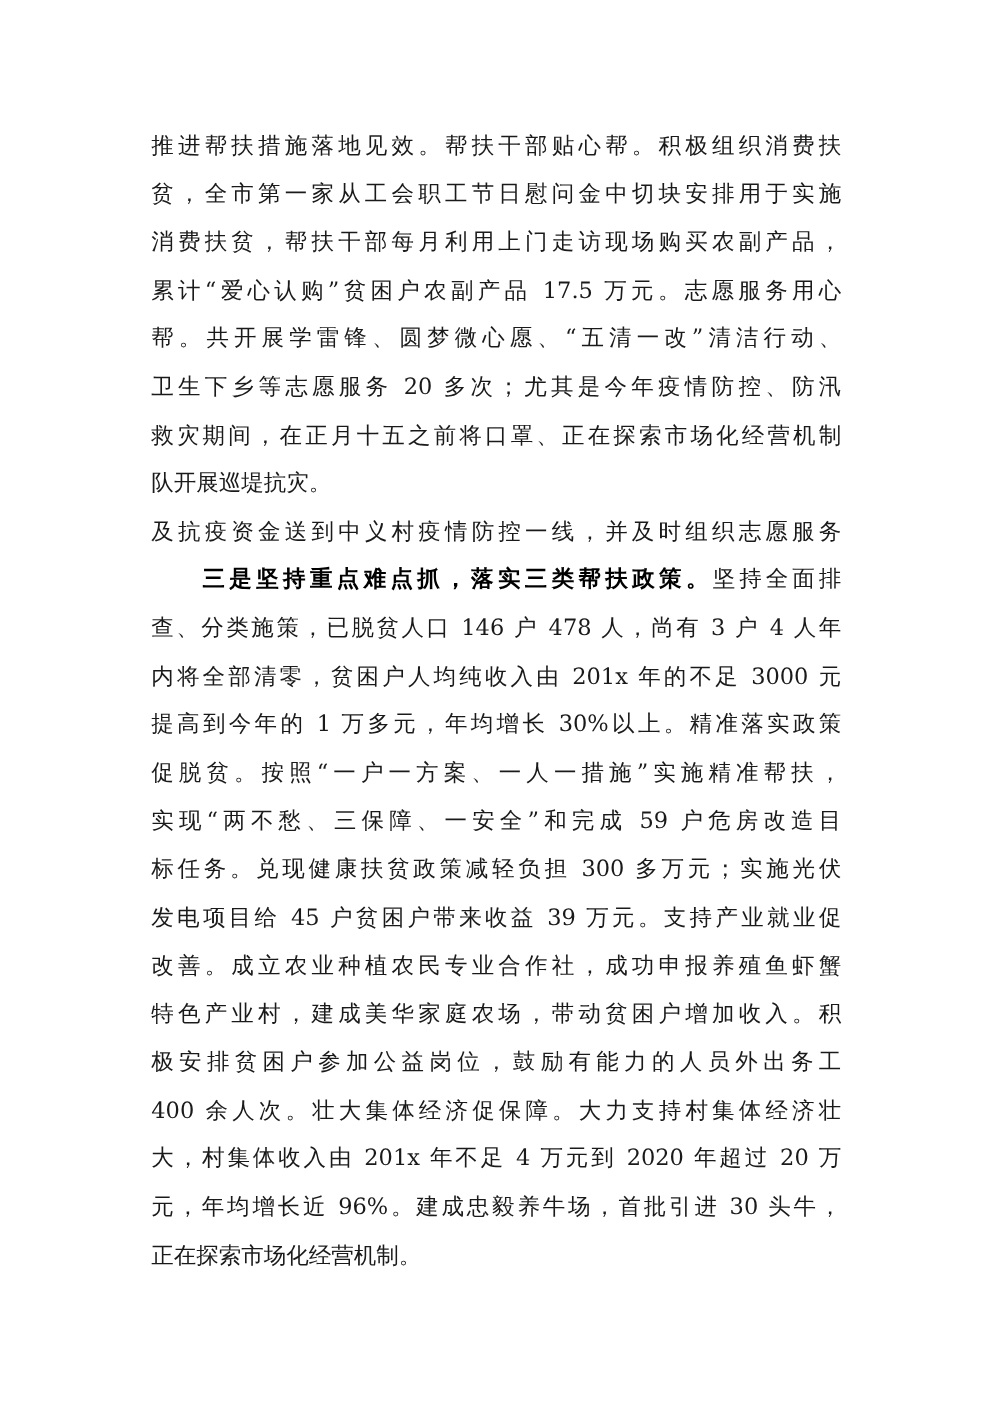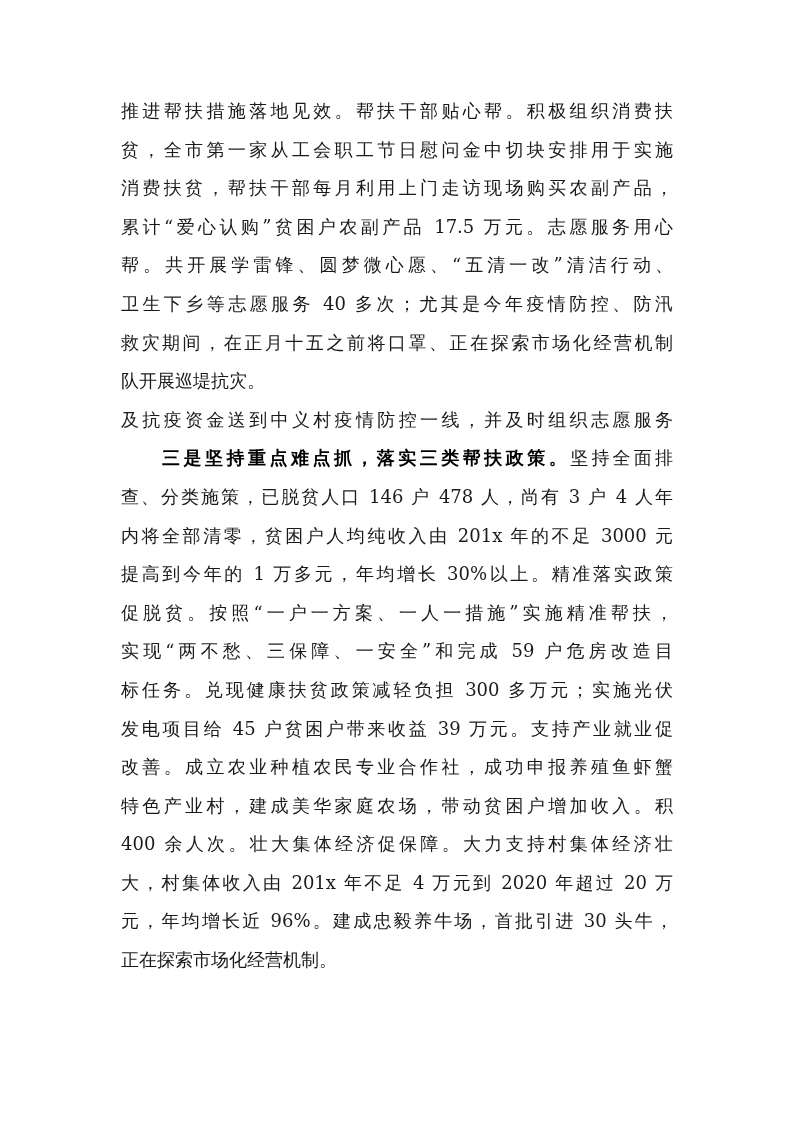--- a/index.html
+++ b/index.html
@@ -1,20 +1,20 @@
 <!DOCTYPE html>
 <html><head>
 <meta charset="utf-8">
 <style>
   html, body { margin: 0; padding: 0; background: #ffffff; }
   body { width: 793px; height: 1122px; position: relative; overflow: hidden; }
   .page {
     position: absolute;
     left: 121px;
-    top: 92px;
+    top: 98px;
     width: 556px;
     color: #1a1a1a;
     font-family: "DejaVu Serif", "Liberation Serif", serif;
   }
   .line {
     height: 38.6px;
     line-height: 38.6px;
     font-size: 18px;
     white-space: nowrap;
     text-align: justify;
@@ -34,35 +34,36 @@
 <body>
 
 <div class="page">
 
   <div>
     <div class="line">推进帮扶措施落地见效。帮扶干部贴心帮。积极组织消费扶</div>
     <div class="line">贫，全市第一家从工会职工节日慰问金中切块安排用于实施</div>
     <div class="line">消费扶贫，帮扶干部每月利用上门走访现场购买农副产品，</div>
     <div class="line">累计“爱心认购”贫困户农副产品 17.5 万元。志愿服务用心</div>
     <div class="line">帮。共开展学雷锋、圆梦微心愿、“五清一改”清洁行动、</div>
-    <div class="line">卫生下乡等志愿服务 40 多次；尤其是今年疫情防控、防汛</div>
+    <div class="line">卫生下乡等志愿服务 20 多次；尤其是今年疫情防控、防汛</div>
     <div class="line">救灾期间，在正月十五之前将口罩、正在探索市场化经营机制</div>
     <div class="line last">队开展巡堤抗灾。</div>
     <div class="line">及抗疫资金送到中义村疫情防控一线，并及时组织志愿服务</div>
   </div>
 
   <div>
     <div class="line indent"><span class="bold">三是坚持重点难点抓，落实三类帮扶政策。</span><span>坚持全面排</span></div>
     <div class="line">查、分类施策，已脱贫人口 146 户 478 人，尚有 3 户 4 人年</div>
     <div class="line">内将全部清零，贫困户人均纯收入由 201x 年的不足 3000 元</div>
     <div class="line">提高到今年的 1 万多元，年均增长 30%以上。精准落实政策</div>
     <div class="line">促脱贫。按照“一户一方案、一人一措施”实施精准帮扶，</div>
     <div class="line">实现“两不愁、三保障、一安全”和完成 59 户危房改造目</div>
     <div class="line">标任务。兑现健康扶贫政策减轻负担 300 多万元；实施光伏</div>
     <div class="line">发电项目给 45 户贫困户带来收益 39 万元。支持产业就业促</div>
     <div class="line">改善。成立农业种植农民专业合作社，成功申报养殖鱼虾蟹</div>
     <div class="line">特色产业村，建成美华家庭农场，带动贫困户增加收入。积</div>
+    <div class="line">极安排贫困户参加公益岗位，鼓励有能力的人员外出务工</div>
     <div class="line">400 余人次。壮大集体经济促保障。大力支持村集体经济壮</div>
     <div class="line">大，村集体收入由 201x 年不足 4 万元到 2020 年超过 20 万</div>
     <div class="line">元，年均增长近 96%。建成忠毅养牛场，首批引进 30 头牛，</div>
     <div class="line last">正在探索市场化经营机制。</div>
   </div>
 </div>
 
 </body></html>

